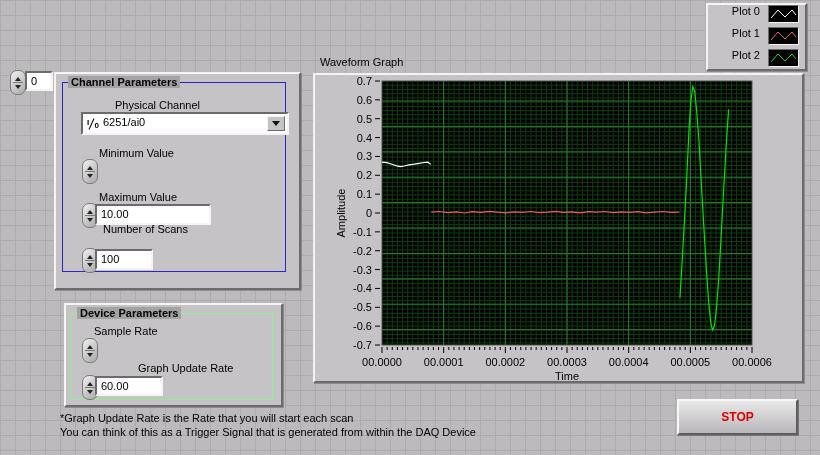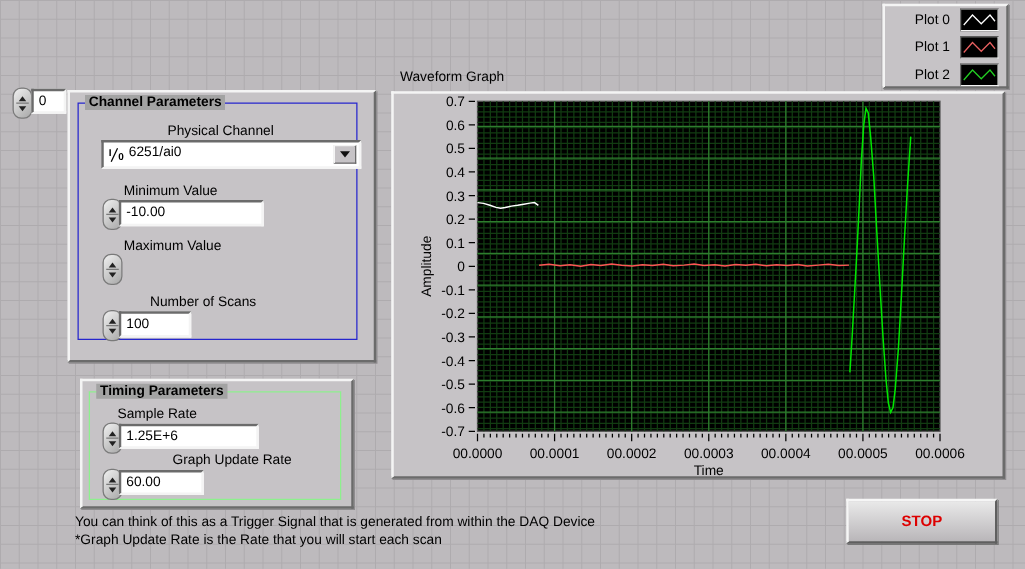--- a/index.html
+++ b/index.html
@@ -31,21 +31,21 @@
   .dropbtn{position:absolute;top:2px;right:2px;width:16px;bottom:2px;background:#c6c3c6;
            border:1px solid;border-color:#f4f4f4 #6b6b6b #6b6b6b #f4f4f4;
            display:flex;align-items:center;justify-content:center;}
   .dropbtn .tri{width:0;height:0;border-left:4px solid transparent;border-right:4px solid transparent;
                 border-top:5px solid #111;}
   .io-glyph{position:absolute;left:3px;top:2px;width:13px;height:16px;font-size:8px;font-weight:bold;}
   .io-glyph .t{position:absolute;left:1px;top:-1px;}
   .io-glyph .b{position:absolute;right:0px;bottom:-1px;}
   .io-glyph .slash{position:absolute;left:5px;top:2px;width:1px;height:12px;background:#000;
                    transform:rotate(25deg);}
-  .legend-row{display:flex;align-items:center;justify-content:flex-end;height:22px;
+  .legend-row{display:flex;align-items:flex-start;justify-content:flex-end;height:22px;
               padding-right:6px;gap:8px;}
   .legend-sample{width:31px;height:18px;background:#000;border:1px solid;
                  border-color:#6b6b6b #f4f4f4 #f4f4f4 #6b6b6b;box-sizing:border-box;}
   .notes-line{white-space:nowrap;}
   .stop-btn{position:absolute;left:677px;top:399px;width:117px;height:32px;
             background:linear-gradient(#e9e9e9,#b9b6b9);border:2px solid;
             border-color:#f6f6f6 #5f5f5f #5f5f5f #f6f6f6;box-shadow:1px 1px 0 #777;
             display:flex;align-items:center;justify-content:center;
             color:#dd0000;font-weight:bold;font-size:12px;}
 </style>
@@ -56,69 +56,68 @@
   <div class="up"></div>
   <div class="bar"></div>
   <div class="dn"></div>
 </div>
 <div class="sunken" style="left:25px;top:71px;width:20px;height:15px;">0</div>
 
 <div class="raised" style="left:54px;top:72px;width:243px;height:214px;">
   <div class="groupbox" style="left:6px;top:8px;width:222px;height:188px;border-color:#2626cd;">
     <div class="group-title">Channel Parameters</div>
 
-    <div class="lbl" style="left:44px;top:16px;padding-left:27px;">Physical Channel</div>
+    <div class="lbl" style="left:25px;top:16px;padding-left:27px;">Physical Channel</div>
     <div class="sunken" style="left:18px;top:29px;width:184px;height:18px;padding-left:20px;">
       <span class="io-glyph">
         <span class="t">I</span>
         <span class="slash"></span>
         <span class="b">0</span>
       </span>
       <span>6251/ai0</span>
       <span class="dropbtn">
         <span class="tri"></span>
       </span>
     </div>
 
     <div class="lbl" style="left:36px;top:64px;">Minimum Value</div>
     <div class="spin" style="left:19px;top:76px;">
       <div class="up"></div>
         <div class="bar"></div>
       <div class="dn"></div>
     </div>
-    <div class="sunken" style="left:32px;top:77px;width:108px;height:16px;">-10.00</div>
 
     <div class="lbl" style="left:36px;top:108px;">Maximum Value</div>
     <div class="spin" style="left:19px;top:120px;">
       <div class="up"></div>
         <div class="bar"></div>
       <div class="dn"></div>
     </div>
-
-    <div class="lbl" style="left:40px;top:153px;margin-left:17px;">Number of Scans</div>
+    <div class="sunken" style="left:32px;top:121px;width:108px;height:16px;">10.00</div>
+
+    <div class="lbl" style="left:40px;top:140px;">Number of Scans</div>
     <div class="spin" style="left:19px;top:165px;">
       <div class="up"></div>
         <div class="bar"></div>
       <div class="dn"></div>
     </div>
     <div class="sunken" style="left:32px;top:166px;width:50px;height:16px;">100</div>
   </div>
 </div>
 
 <div class="raised" style="left:64px;top:303px;width:215px;height:100px;">
   <div class="groupbox" style="left:5px;top:8px;width:200px;height:85px;border-color:#8ef08e;">
-    <div class="group-title">Timing Parameters</div>
+    <div class="group-title">Device Parameters</div>
 
     <div class="lbl" style="left:22px;top:11px;">Sample Rate</div>
     <div class="spin" style="left:10px;top:24px;">
       <div class="up"></div>
         <div class="bar"></div>
       <div class="dn"></div>
     </div>
-    <div class="sunken" style="left:23px;top:25px;width:104px;height:15px;">1.25E+6</div>
 
     <div class="lbl" style="left:22px;top:48px;margin-left:44px;">Graph Update Rate</div>
     <div class="spin" style="left:10px;top:61px;">
       <div class="up"></div>
         <div class="bar"></div>
       <div class="dn"></div>
     </div>
     <div class="sunken" style="left:23px;top:62px;width:60px;height:15px;">60.00</div>
   </div>
 </div>
@@ -418,17 +417,17 @@
       <div class="legend-row">
         <span>Plot 2</span>
         <span class="legend-sample"><svg width="29" height="16">
             <polyline points="2,12 9,4 16,11 23,4 27,9" fill="none" stroke="#22d022" stroke-width="1"></polyline>
           </svg></span>
       </div>
     </div>
 </div>
 
 <div class="abs" style="left:60px;top:411px;line-height:14px;">
+  <div class="notes-line">*Graph Update Rate is the Rate that you will start each scan</div>
   <div class="notes-line">You can think of this as a Trigger Signal that is generated from within the DAQ Device</div>
-  <div class="notes-line">*Graph Update Rate is the Rate that you will start each scan</div>
 </div>
 
 <div class="stop-btn">STOP</div>
 
 </body></html>

